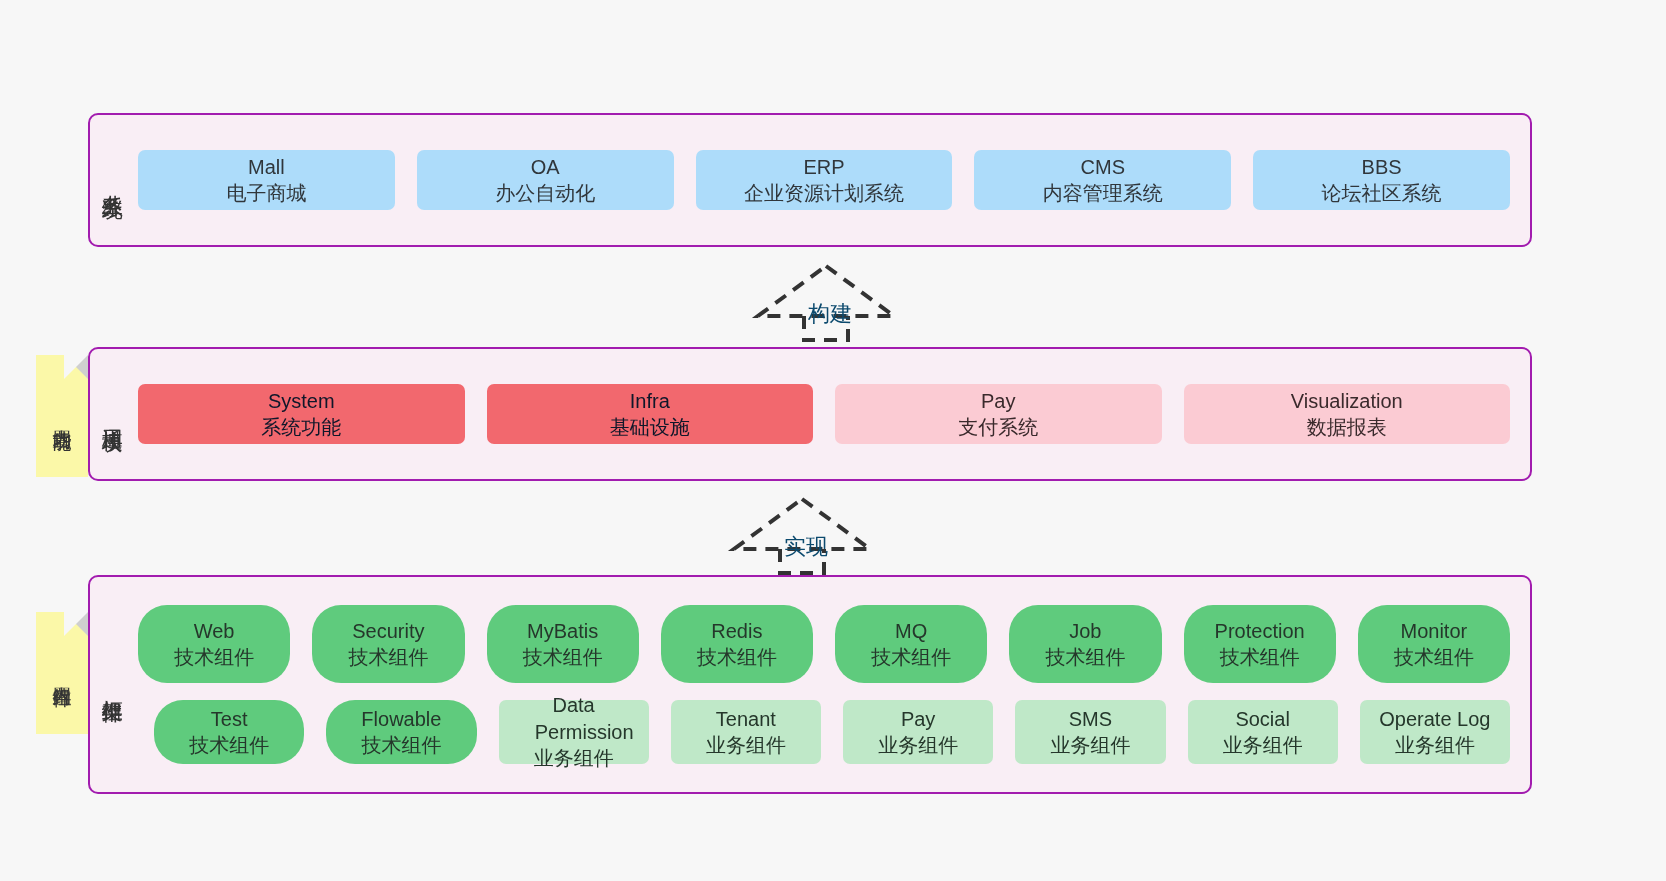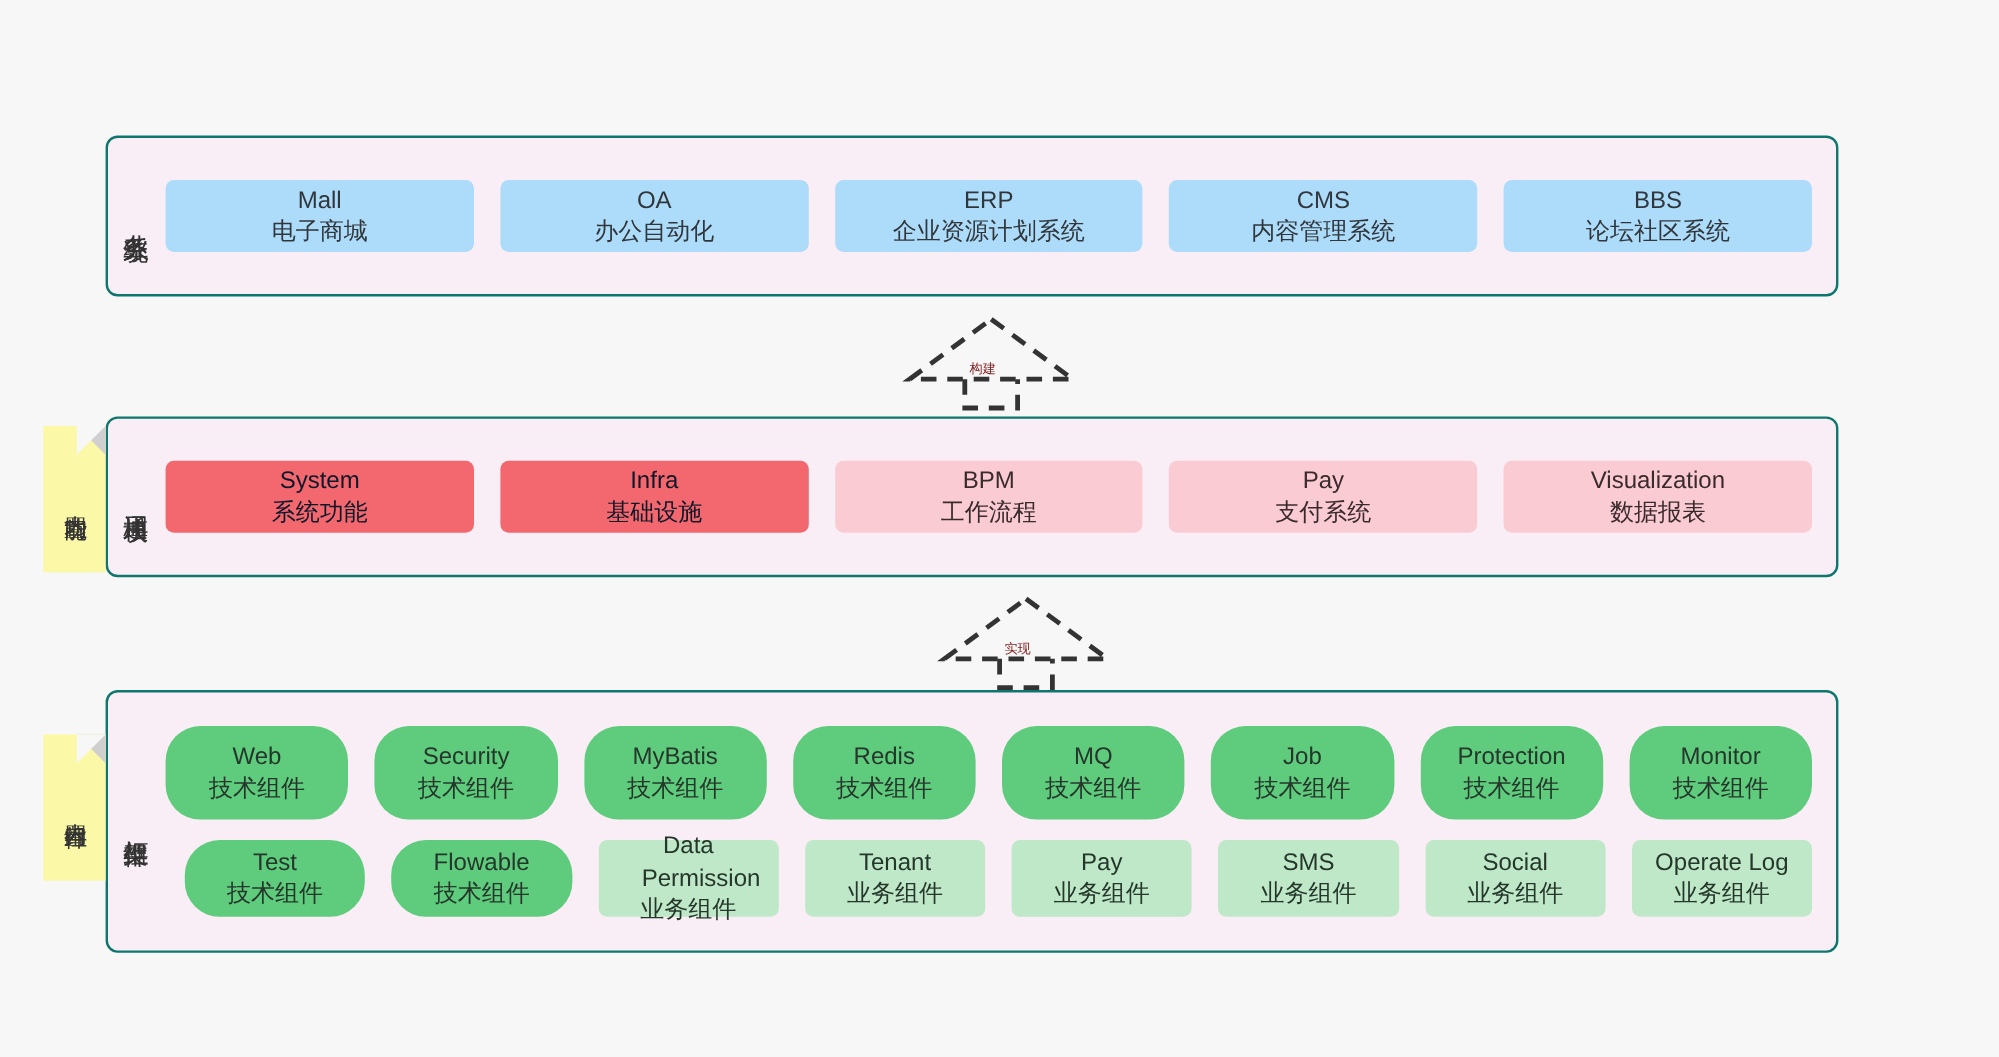--- a/index.html
+++ b/index.html
@@ -22,21 +22,21 @@
     left: 0; top: 0;
     width: 1666px;
     height: 881px;
   }
 
   
   .section {
     position: absolute;
     box-sizing: border-box;
     background: #f9eef5;
-    border: 2px solid #0f766e;
+    border: 2px solid #a21caf;
     border-radius: 10px;
     display: flex;
     align-items: stretch;
   }
 
   
   .section-label {
     flex: 0 0 auto;
     width: 44px;
     display: flex;
@@ -128,23 +128,23 @@
   }
 
   
   .arrow-wrap {
     position: absolute;
     z-index: 4;
   }
   .arrow-wrap svg { display: block; overflow: visible; }
   .arrow-label {
     position: absolute;
-    font-size: 11px;
+    font-size: 22px;
     line-height: 1;
-    color: #7f1d1d;
+    color: #0c4a6e;
     background: transparent;
     white-space: nowrap;
     user-select: none;
   }
 </style>
 </head>
 <body>
 
 <div class="canvas">
 
@@ -198,36 +198,32 @@
       <div class="row">
         <div class="node red">
           <span class="title">System</span>
           <span class="sub">系统功能</span>
         </div>
         <div class="node red">
           <span class="title">Infra</span>
           <span class="sub">基础设施</span>
         </div>
         <div class="node pink">
-          <span class="title">BPM</span>
-          <span class="sub">工作流程</span>
-        </div>
-        <div class="node pink">
           <span class="title">Pay</span>
           <span class="sub">支付系统</span>
         </div>
         <div class="node pink">
           <span class="title">Visualization</span>
           <span class="sub">数据报表</span>
         </div>
       </div>
     </div>
   </div>
 
-  <div class="arrow-wrap" style="left:781px; top:495px; width:148px; height:80px;">
+  <div class="arrow-wrap" style="left:728px; top:495px; width:148px; height:80px;">
     <svg width="148" height="80" viewBox="0 0 148 80" aria-hidden="true">
       <path d="M 74 4 L 142 54 L 6 54 Z" fill="none" stroke="#333333" stroke-width="4" stroke-dasharray="13 9" stroke-linecap="butt" stroke-linejoin="miter"></path>
       <path d="M 52 54 L 52 78 L 96 78 L 96 54" fill="none" stroke="#333333" stroke-width="4" stroke-dasharray="13 9" stroke-linecap="butt"></path>
     </svg>
     <span class="arrow-label" style="left:56px; top:41px;">实现</span>
   </div>
 
   <div class="note" style="left:36px; top:612px; width:52px; height:122px;">
     <span class="fold"></span>
     <span class="fold2"></span>

